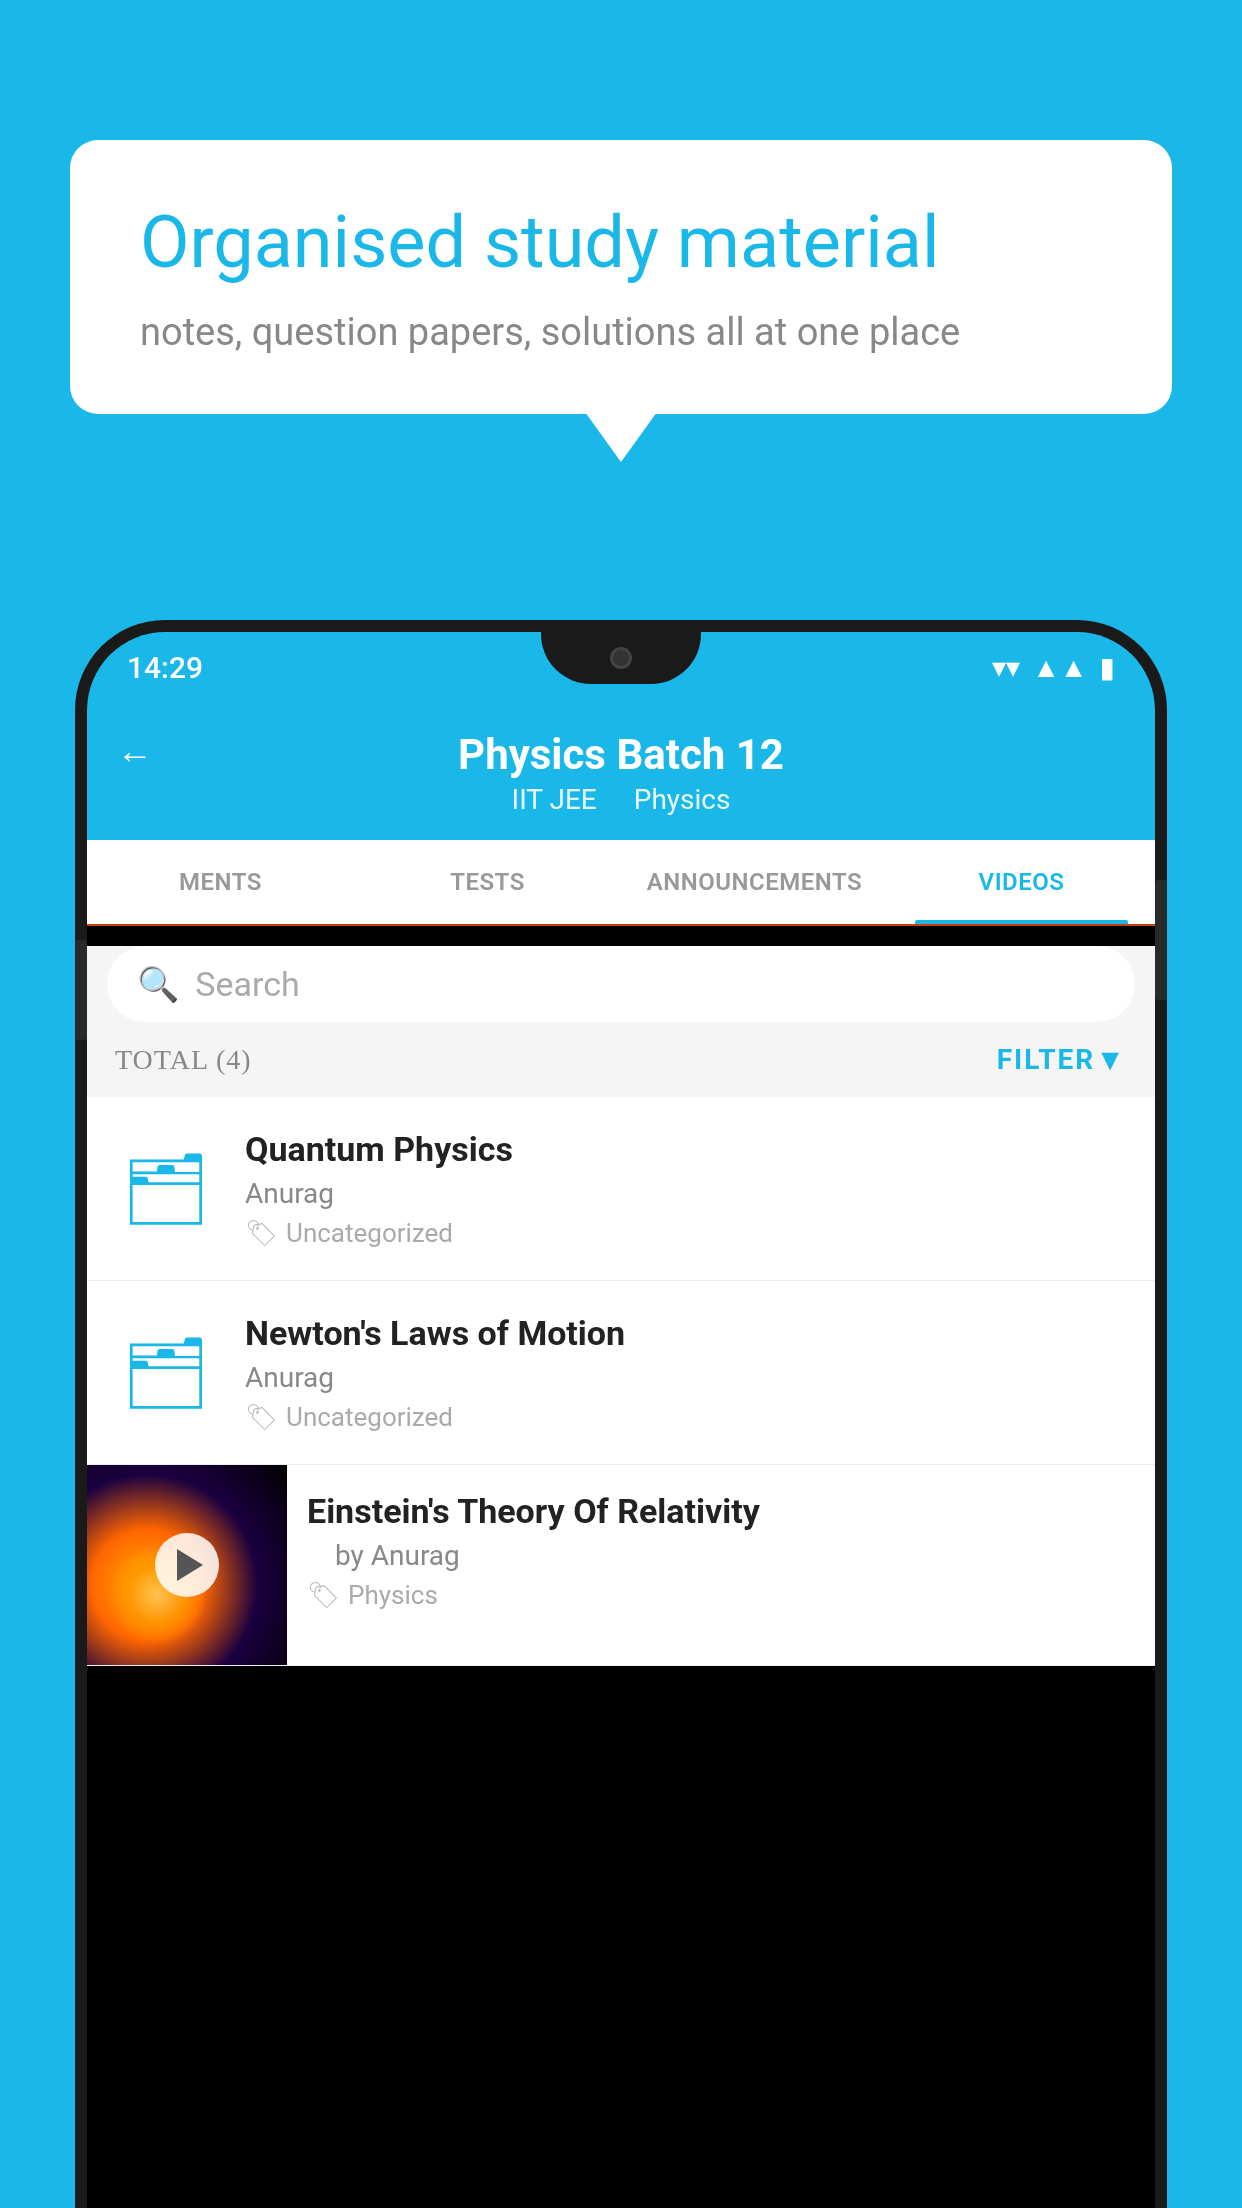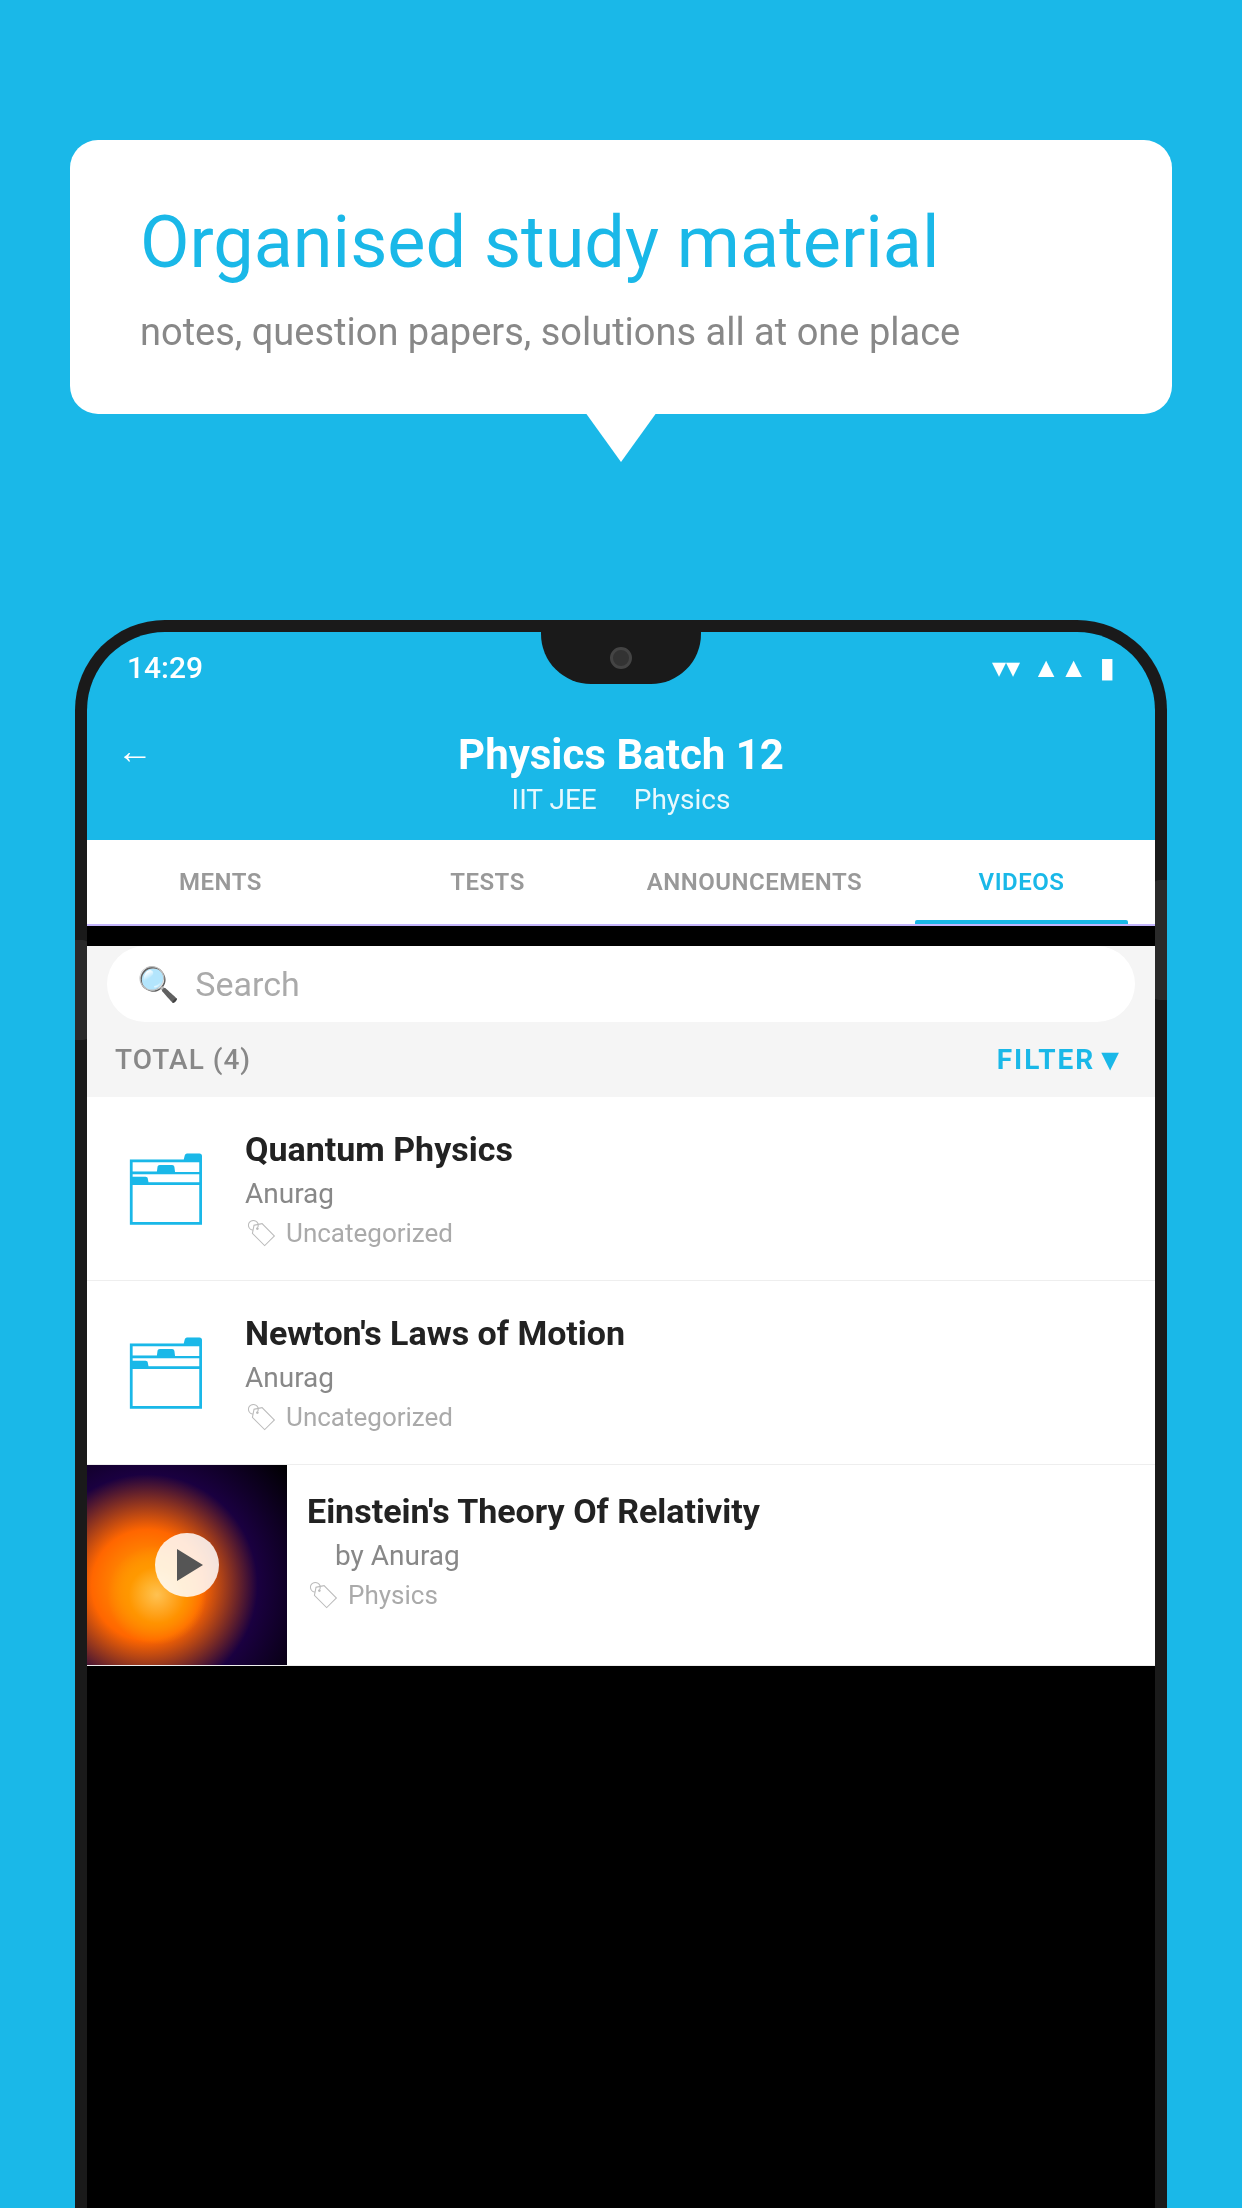--- a/index.html
+++ b/index.html
@@ -159,21 +159,21 @@
       font-size: 28px;
       margin-top: 4px;
       display: flex;
       gap: 37px;
     }
 
     
     .tab-bar {
       background: white;
       display: flex;
-      border-bottom: 2px solid #c4b5fd;
+      border-bottom: 2px solid #c2410c;
       overflow: hidden;
     }
 
     .tab-item {
       flex: 1;
       padding: 28px 10px;
       text-align: center;
       font-size: 24px;
       font-weight: 600;
       color: #999;
@@ -231,20 +231,21 @@
       align-items: center;
       padding: 20px 28px;
       background: #f5f5f5;
     }
 
     .total-count {
       color: #888;
       font-size: 28px;
       font-weight: 500;
       letter-spacing: 1px;
+      font-family: Liberation Serif, serif;
     }
 
     .filter-btn {
       color: #1ab8e8;
       font-size: 28px;
       font-weight: 700;
       display: flex;
       align-items: center;
       cursor: pointer;
       letter-spacing: 2px;

